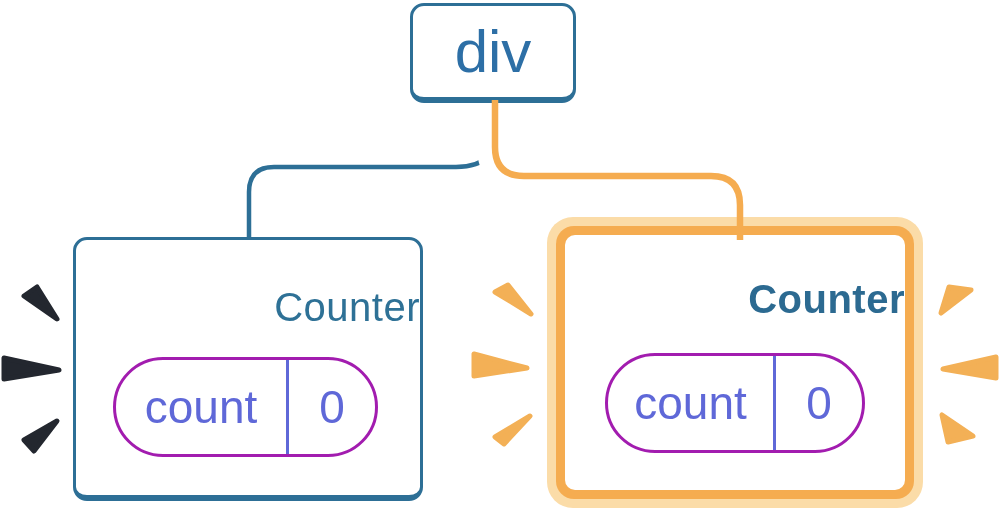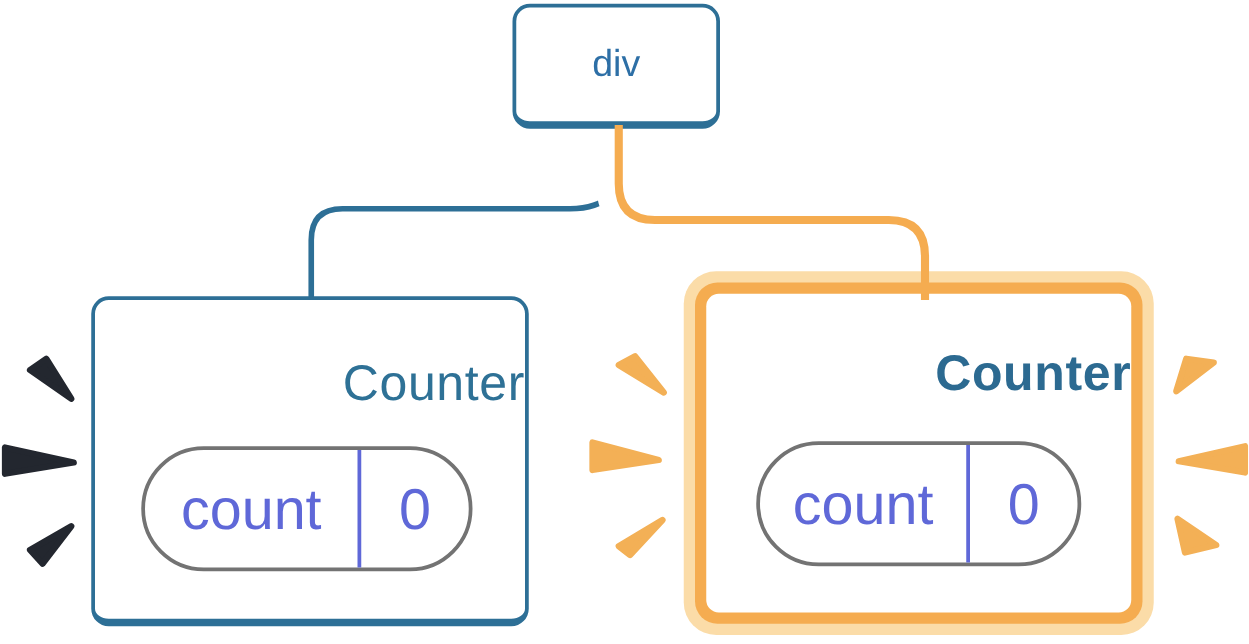--- a/index.html
+++ b/index.html
@@ -29,21 +29,21 @@
   .node-div {
     position: absolute; z-index: 2;
     left: 410px; top: 3px;
     width: 166px; height: 100px;
     box-sizing: border-box;
     background: #ffffff;
     border: 3.5px solid #2D6F96;
     border-bottom-width: 6px;
     border-radius: 14px;
     display: flex; align-items: center; justify-content: center;
-    font-size: 30px; font-weight: 500; color: #2D6FA6;
+    font-size: 60px; font-weight: 500; color: #2D6FA6;
   }
 
   .card-left {
     position: absolute; z-index: 2;
     left: 73px; top: 237px;
     width: 350px; height: 264px;
     box-sizing: border-box;
     background: #ffffff;
     border: 3px solid #2D6F96;
     border-bottom-width: 6px;
@@ -79,21 +79,21 @@
     width: 100%; height: 100%;
     background: #ffffff;
     border-radius: 10px;
   }
   .card-right-inner .card-title { top: 44px; font-weight: 700; color: #2C6A91; }
 
   .pill {
     position: absolute;
     display: flex;
     box-sizing: border-box;
-    border: 3px solid #737373;
+    border: 3px solid #a21caf;
     border-radius: 60px;
     color: #5F68D8;
     background: #ffffff;
   }
   .card-left .pill  { left: 37px; top: 117px; width: 265px; height: 100px; }
   .card-right-inner .pill { left: 40px; top: 118px; width: 260px; height: 100px; }
   .pill-name {
     flex: 1;
     display: flex; align-items: center; justify-content: center;
     font-size: 46px;

